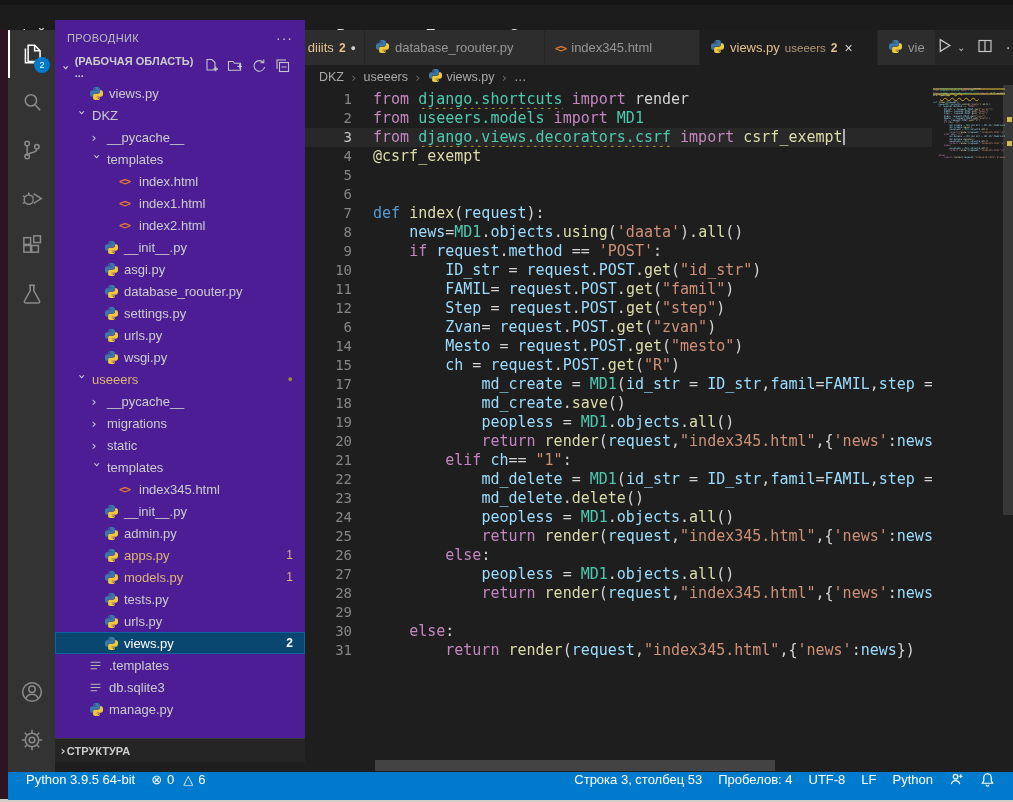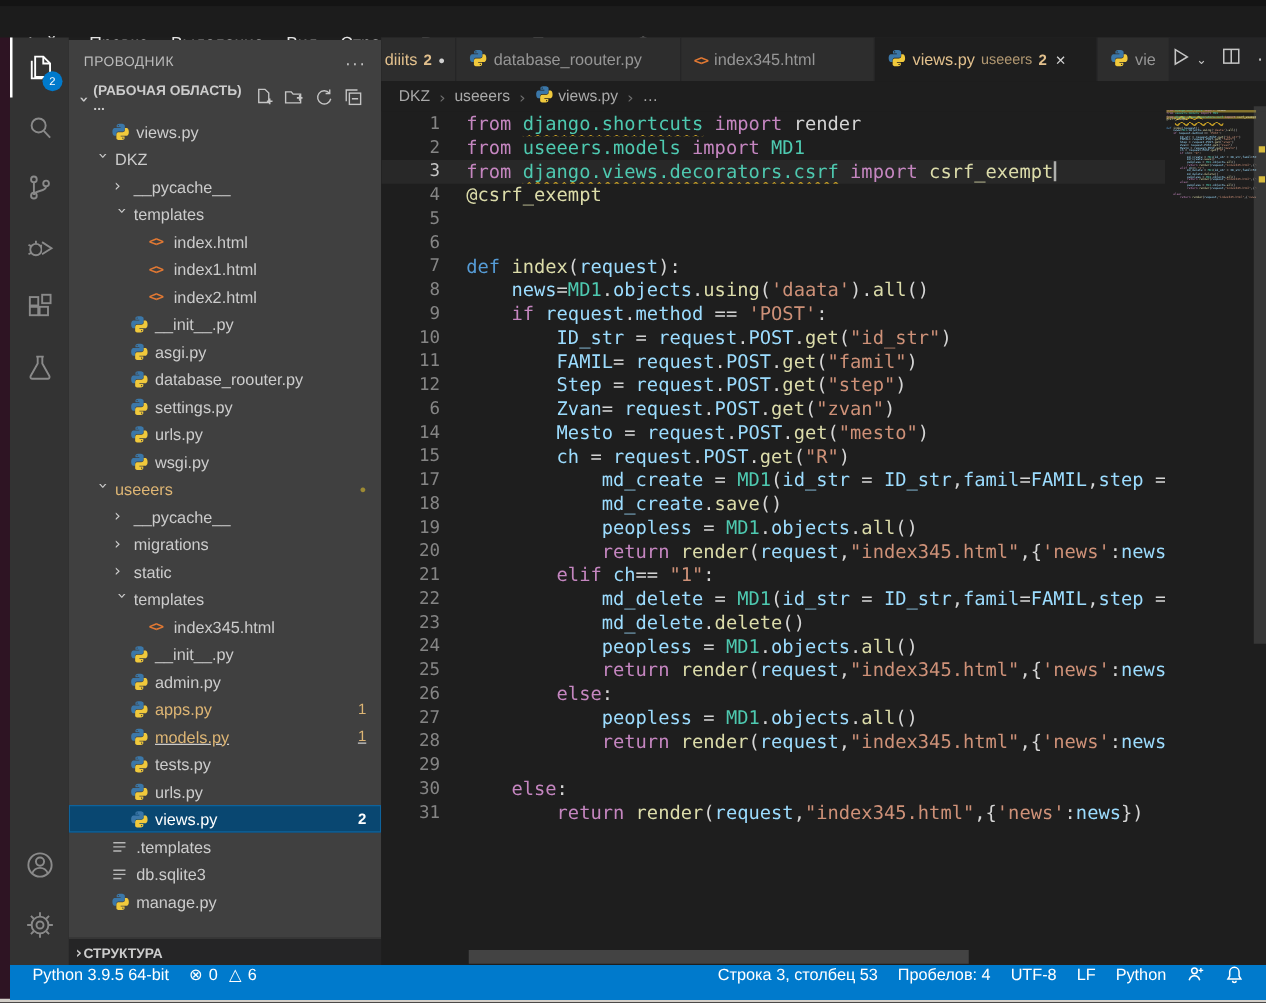--- a/index.html
+++ b/index.html
@@ -20,21 +20,21 @@
   .activitybar { position:absolute; left:8px; top:30px; width:47px; height:742px; background:#333333; }
   .act-item { position:relative; width:47px; height:48px; display:flex; align-items:center; justify-content:center; }
   .act-item svg { stroke:#8a8a8a; fill:none; stroke-width:1.4; }
   .act-item.active { border-left:2px solid #ffffff; }
   .act-item.active svg { stroke:#ffffff; }
   .act-badge { position:absolute; right:5px; bottom:5px; background:#007acc; color:#fff; font-size:9px;
                min-width:16px; height:16px; border-radius:9px; display:flex; align-items:center; justify-content:center; }
   .act-bottom { position:absolute; left:0; bottom:8px; width:47px; }
 
   
-  .sidebar { position:absolute; left:55px; top:32px; width:250px; height:742px; background:#404040; overflow:hidden; }
+  .sidebar { position:absolute; left:55px; top:20px; width:250px; height:742px; background:#4c1d95; overflow:hidden; }
   .side-title { height:35px; display:flex; align-items:center; padding:0 12px; font-size:11px; color:#bbbbbb; letter-spacing:.4px; }
   .side-title .sp { flex:1; }
   .dots-btn { color:#c5c5c5; font-size:14px; letter-spacing:1px; }
   .ws-header { height:24px; display:flex; align-items:center; padding:0 4px 0 4px; font-size:11px; font-weight:bold; color:#cccccc; }
   .ws-header .chev { width:16px; text-align:center; }
   .ws-actions { margin-left:auto; display:flex; gap:8px; padding-right:10px; }
   .ws-actions svg { stroke:#c5c5c5; fill:none; stroke-width:1.1; }
   .chev { display:inline-block; color:#cccccc; font-size:13px; font-family:"DejaVu Sans Mono",monospace; }
   .chev.open { transform:rotate(90deg); }
 
@@ -394,21 +394,21 @@
         <span class="ficon">
           <svg width="15" height="15" viewBox="0 0 32 32">
             <path fill="#3b77a8" d="M15.9 2c-7 0-6.6 3-6.6 3v3.2h6.7v1H6.7S2 8.6 2 15.8s4.1 6.9 4.1 6.9h2.5v-3.3s-.1-4.1 4-4.1h6.7s3.9.1 3.9-3.7V5.8S23.8 2 15.9 2zm-3.7 2.1a1.2 1.2 0 1 1 0 2.4 1.2 1.2 0 0 1 0-2.4z"></path>
             <path fill="#f0c93c" d="M16.1 30c7 0 6.6-3 6.6-3v-3.2H16v-1h9.3s4.7.5 4.7-6.7-4.1-6.9-4.1-6.9h-2.5v3.3s.1 4.1-4 4.1h-6.7s-3.9-.1-3.9 3.7v6.4S8.2 30 16.1 30zm3.7-2.1a1.2 1.2 0 1 1 0-2.4 1.2 1.2 0 0 1 0 2.4z"></path>
           </svg>
         </span>
         <span class="lbl mod">apps.py</span>
         <span class="grow"></span>
         <span class="badge">1</span>
       </div>
-      <div class="trow" style="padding-left: 35px; text-decoration: underline;">
+      <div class="trow" style="padding-left: 35px;">
         <span class="spacer13"></span>
         <span class="ficon">
           <svg width="15" height="15" viewBox="0 0 32 32">
             <path fill="#3b77a8" d="M15.9 2c-7 0-6.6 3-6.6 3v3.2h6.7v1H6.7S2 8.6 2 15.8s4.1 6.9 4.1 6.9h2.5v-3.3s-.1-4.1 4-4.1h6.7s3.9.1 3.9-3.7V5.8S23.8 2 15.9 2zm-3.7 2.1a1.2 1.2 0 1 1 0 2.4 1.2 1.2 0 0 1 0-2.4z"></path>
             <path fill="#f0c93c" d="M16.1 30c7 0 6.6-3 6.6-3v-3.2H16v-1h9.3s4.7.5 4.7-6.7-4.1-6.9-4.1-6.9h-2.5v3.3s.1 4.1-4 4.1h-6.7s-3.9-.1-3.9 3.7v6.4S8.2 30 16.1 30zm3.7-2.1a1.2 1.2 0 1 1 0-2.4 1.2 1.2 0 0 1 0 2.4z"></path>
           </svg>
         </span>
         <span class="lbl mod">models.py</span>
         <span class="grow"></span>
         <span class="badge">1</span>

